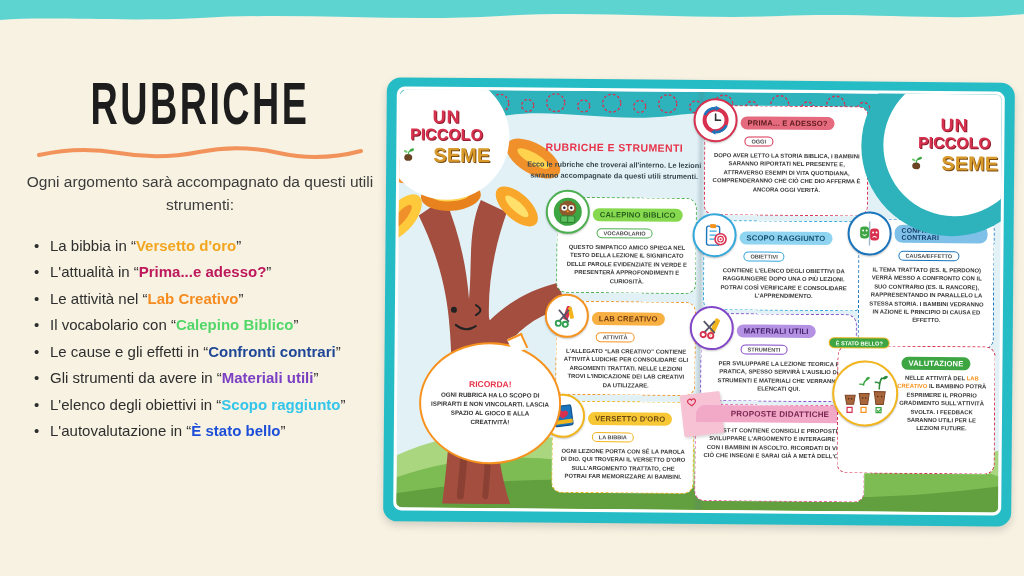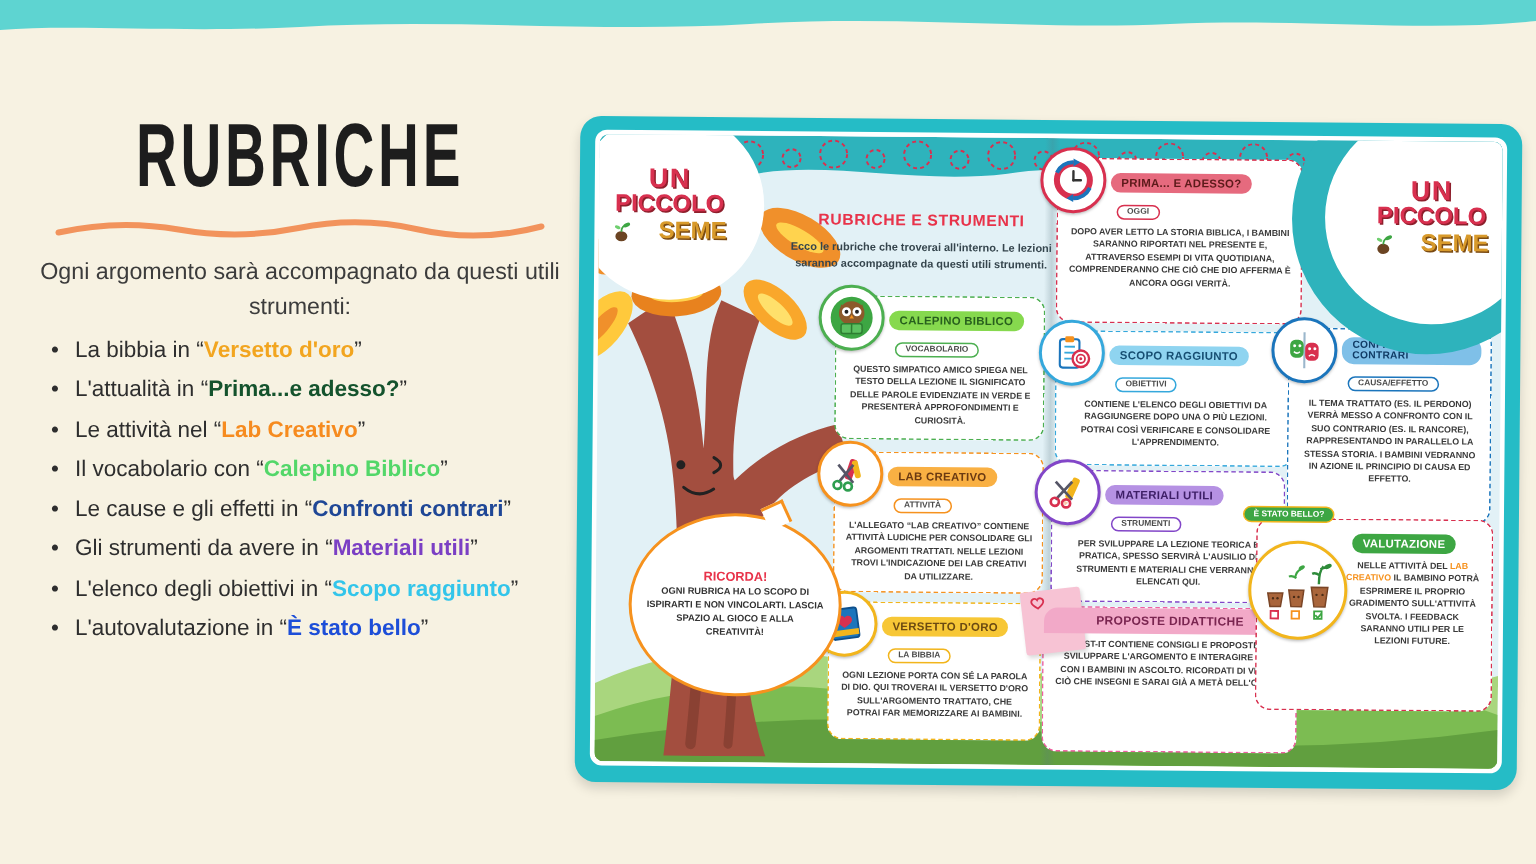--- a/index.html
+++ b/index.html
@@ -8,21 +8,21 @@
 
   
   .top-band{position:absolute;left:0;top:0;width:1024px;height:26px;}
 
   
   .left-col{position:absolute;left:14px;top:76px;width:372px;}
   .slide-title{text-align:center;font-weight:bold;font-size:46px;color:#1d1d1d;
     letter-spacing:3px;transform:scale(.82,1.3);transform-origin:center;}
   .squiggle{display:block;margin:14px auto 0;}
   .intro{margin-top:10px;text-align:center;font-size:15.5px;line-height:1.5;color:#3c3c3c;}
-  .bullets{list-style:none;margin:4px 0 0;padding:0 0 0 20px;font-size:15px;color:#2e2e2e;}
+  .bullets{list-style:none;margin:16px 0 0;padding:0 0 0 20px;font-size:15px;color:#2e2e2e;}
   .bullets li{position:relative;padding-left:16px;line-height:26.5px;}
   .bullets li::before{content:"•";position:absolute;left:0;top:0;color:#2e2e2e;}
   .kw{font-weight:bold;}
 
   
   .book{position:absolute;left:385px;top:80px;width:628px;height:444px;background:#25BCC6;
     border-radius:14px;transform:rotate(.5deg);box-shadow:0 4px 8px rgba(0,0,0,.15);}
   .pages{position:absolute;left:10px;top:9px;width:608px;height:424px;background:#ffffff;border-radius:8px;}
   .pages-clip{position:absolute;left:3px;top:3px;width:602px;height:418px;border-radius:6px;
     background:#E2F1F6;overflow:hidden;}
@@ -36,21 +36,21 @@
   
   .logo-circle{position:absolute;background:#fff;border-radius:50%;z-index:7;
     display:flex;flex-direction:column;align-items:center;justify-content:center;text-align:center;}
   .logo-left{left:-16px;top:-16px;width:126px;height:126px;}
   .logo-right{right:-24px;top:-20px;width:142px;height:142px;}
   .logo-teal{position:absolute;right:-40px;top:-38px;width:180px;height:180px;border-radius:50%;
     background:#2EB3BC;z-index:6;}
   .logo-l1,.logo-l2{font-weight:bold;color:#D8304F;text-shadow:1px 1px 0 #8E1F2C;line-height:1.05;}
   .logo-l1{font-size:18px;letter-spacing:1px;}
   .logo-l2{font-size:16px;letter-spacing:0;}
-  .logo-l3{font-weight:bold;font-size:16px;color:#D89A2B;text-shadow:1px 1px 0 #7A4A12;line-height:1.1;
+  .logo-l3{font-weight:bold;font-size:20px;color:#D89A2B;text-shadow:1px 1px 0 #7A4A12;line-height:1.1;
     display:flex;align-items:center;gap:18px;}
 
   
   .page-heading{position:absolute;left:130px;top:50px;width:170px;text-align:center;z-index:3;
     font-weight:bold;font-size:10.5px;color:#E8334A;letter-spacing:.4px;}
   .page-intro{position:absolute;left:122px;top:68px;width:186px;text-align:center;z-index:3;
     font-size:7.3px;line-height:1.55;color:#35454d;font-weight:bold;}
 
   
   .card{position:absolute;background:#fff;border:1.6px dashed var(--accent,#999);border-radius:10px;
@@ -100,21 +100,21 @@
   </svg>
 
   <div class="left-col">
     <div class="slide-title">RUBRICHE</div>
     <svg class="squiggle" width="330" height="16" viewBox="0 0 330 16">
       <path d="M4,11 Q44,2 84,9 T164,8 T244,9 T326,7" fill="none" stroke="#F2935C" stroke-width="4" stroke-linecap="round"></path>
     </svg>
     <div class="intro">Ogni argomento sarà accompagnato da questi utili strumenti:</div>
     <ul class="bullets">
       <li><span>La bibbia in </span><span>“</span><b class="kw" style="color: rgb(242, 165, 31);">Versetto d'oro</b><span>”</span></li>
-      <li><span>L'attualità in </span><span>“</span><b class="kw" style="color: #14532d;">Prima...e adesso?</b><span>”</span></li>
+      <li><span>L'attualità in </span><span>“</span><b class="kw" style="color: #be185d;">Prima...e adesso?</b><span>”</span></li>
       <li><span>Le attività nel </span><span>“</span><b class="kw" style="color: rgb(246, 139, 31);">Lab Creativo</b><span>”</span></li>
       <li><span>Il vocabolario con </span><span>“</span><b class="kw" style="color: rgb(83, 215, 105);">Calepino Biblico</b><span>”</span></li>
       <li><span>Le cause e gli effetti in </span><span>“</span><b class="kw" style="color: rgb(31, 71, 150);">Confronti contrari</b><span>”</span></li>
       <li><span>Gli strumenti da avere in </span><span>“</span><b class="kw" style="color: rgb(123, 63, 196);">Materiali utili</b><span>”</span></li>
       <li><span>L'elenco degli obiettivi in </span><span>“</span><b class="kw" style="color: rgb(51, 197, 234);">Scopo raggiunto</b><span>”</span></li>
       <li><span>L'autovalutazione in </span><span>“</span><b class="kw" style="color: #1d4ed8;">È stato bello</b><span>”</span></li>
     </ul>
   </div>
 
   <div class="book">

